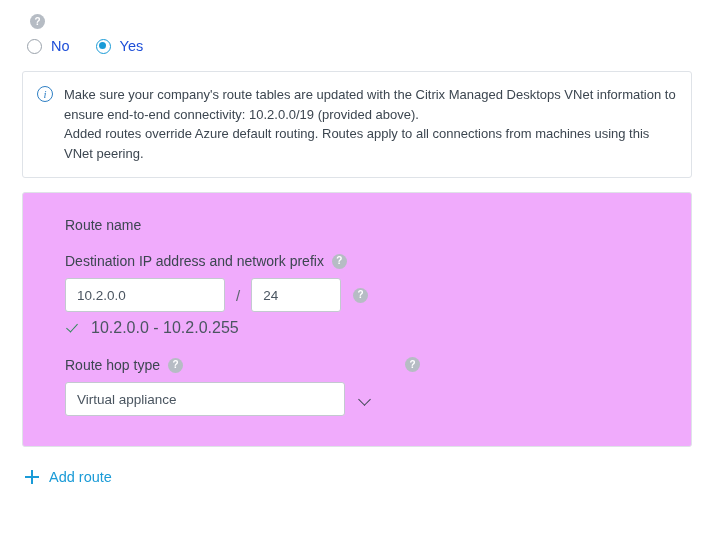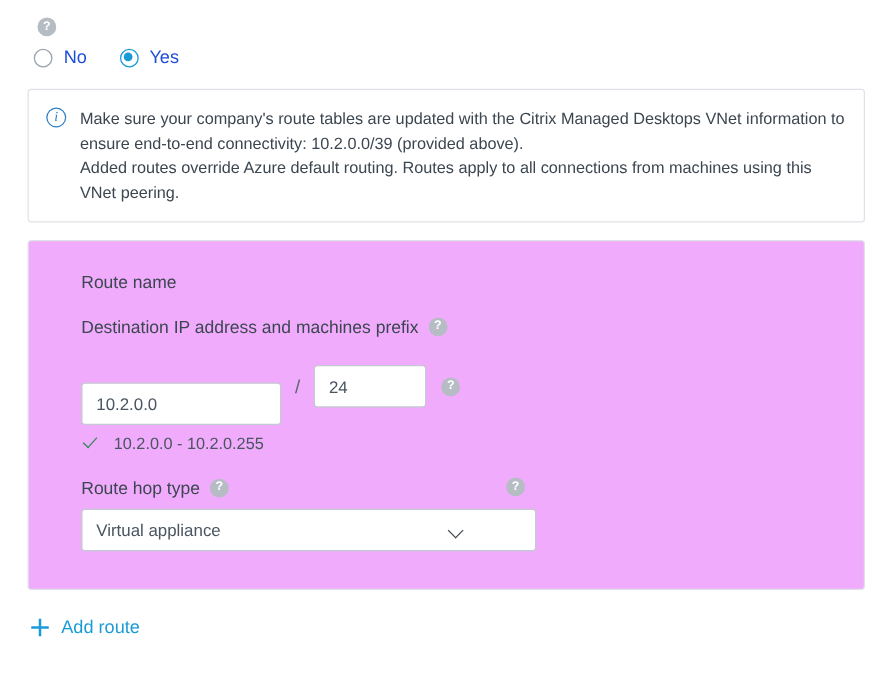--- a/index.html
+++ b/index.html
@@ -151,21 +151,21 @@
     outline: none;
   }
   .input-route-name { width: 316px; }
 
   .field-block { margin-bottom: 20px; }
 
   .ip-row {
     display: flex;
     align-items: center;
   }
-  .input-ip { width: 160px; margin-top: 28px; }
+  .input-ip { width: 160px; }
   .slash {
     font-size: 15px;
     color: #5b646e;
     margin: 0 11px;
   }
   .input-prefix { width: 90px; }
   .prefix-help { margin-left: 12px; }
 
   .validation-row {
     display: flex;
@@ -184,38 +184,38 @@
     position: absolute;
     left: 2px;
     top: -1px;
     width: 5px;
     height: 10px;
     border: solid #2e8b57;
     border-width: 0 1.8px 1.8px 0;
     transform: rotate(42deg);
   }
   .validation-text {
-    font-size: 13px;
+    font-size: 16px;
     color: #4a5560;
     margin-left: 11px;
   }
 
   .hop-row {
     display: flex;
     margin-top: 20px;
   }
   .hop-col-type { width: 316px; margin-right: 16px; }
   .hop-col-addr { width: 160px; }
 
   .select-wrap {
     position: relative;
     width: 316px;
   }
   .select-box {
-    width: 364px;
+    width: 280px;
     height: 34px;
     border: 1px solid #c3c9d0;
     border-radius: 3px;
     background: #ffffff;
     font-size: 13.5px;
     color: #4a5560;
     padding: 0 32px 0 11px;
     display: flex;
     align-items: center;
     cursor: pointer;
@@ -281,37 +281,37 @@
     <label class="radio-item">
       <span class="radio-circle checked"></span>
       <span class="radio-label">Yes</span>
     </label>
   </div>
 
   
   <div class="info-banner">
     <span class="info-icon">i</span>
     <div class="info-text">
-      <p>Make sure your company's route tables are updated with the Citrix Managed Desktops VNet information to ensure end-to-end connectivity: 10.2.0.0/39 (provided above).</p>
+      <p>Make sure your company's route tables are updated with the Citrix Managed Desktops VNet information to ensure end-to-end connectivity: 10.2.0.0/19 (provided above).</p>
       <p>Added routes override Azure default routing. Routes apply to all connections from machines using this VNet peering.</p>
     </div>
   </div>
 
   
   <div class="route-card">
 
     <div class="field-block">
       <div class="field-label">
         <span>Route name</span>
       </div>
     </div>
 
     <div class="field-block">
       <div class="field-label">
-        <span>Destination IP address and machines prefix</span>
+        <span>Destination IP address and network prefix</span>
         <span class="help-icon">?</span>
       </div>
       <div class="ip-row">
         <input class="text-input input-ip" type="text" value="10.2.0.0" style="">
         <span class="slash">/</span>
         <input class="text-input input-prefix" type="text" value="24" style="">
         <span class="help-icon prefix-help">?</span>
       </div>
       <div class="validation-row">
         <span class="check-icon"></span>

